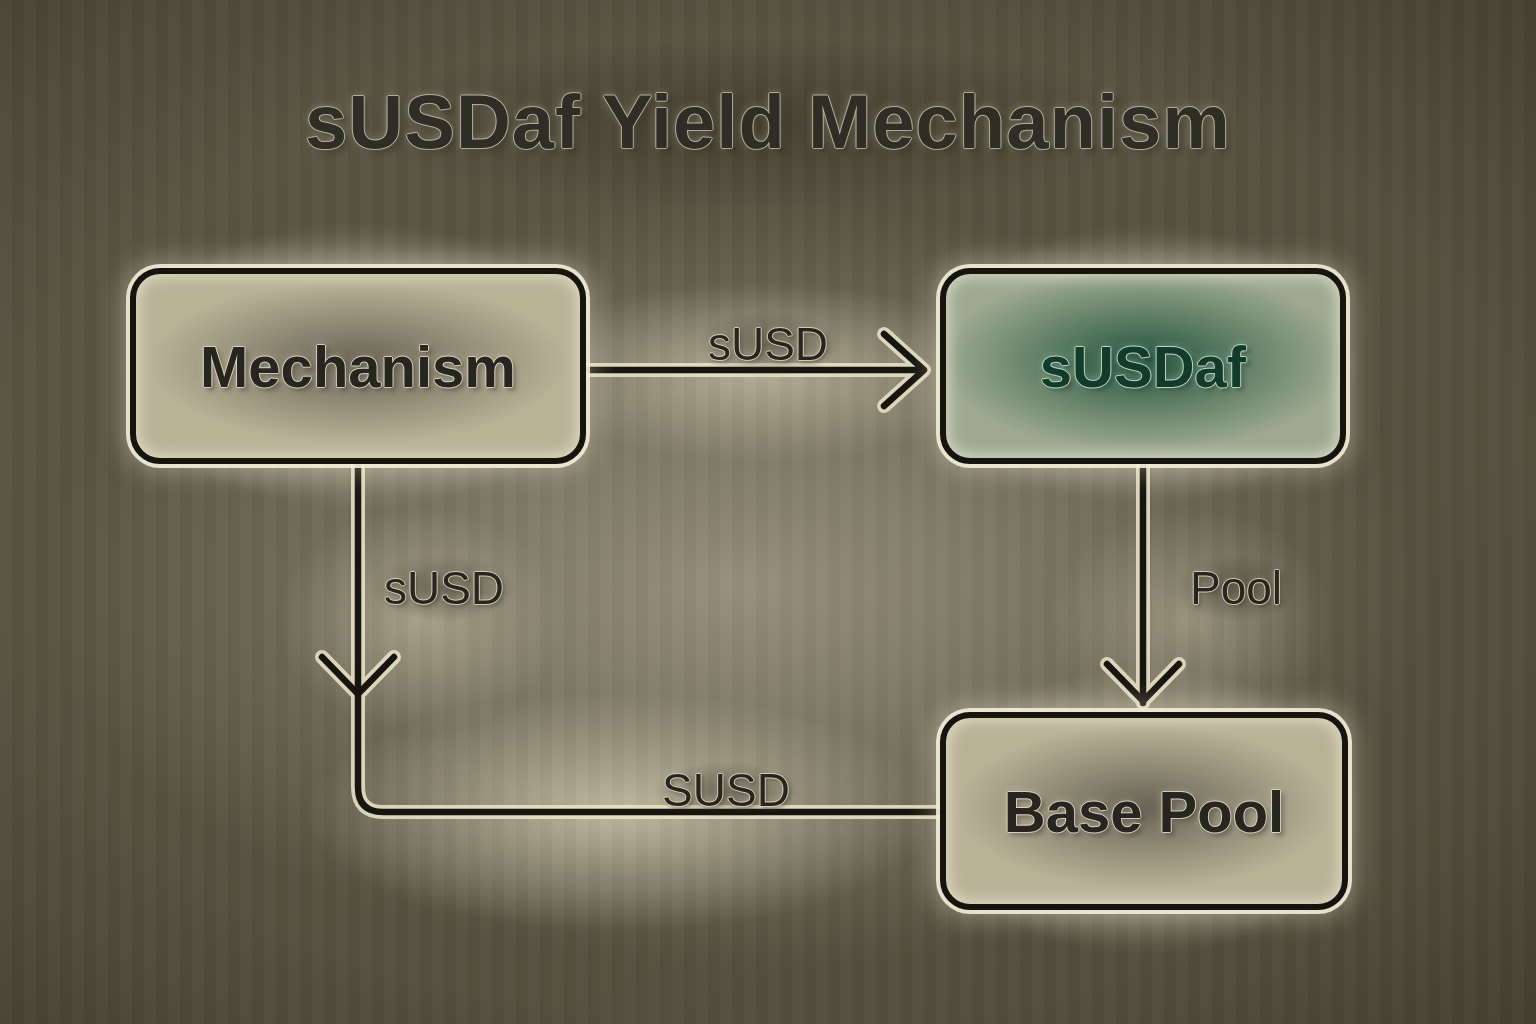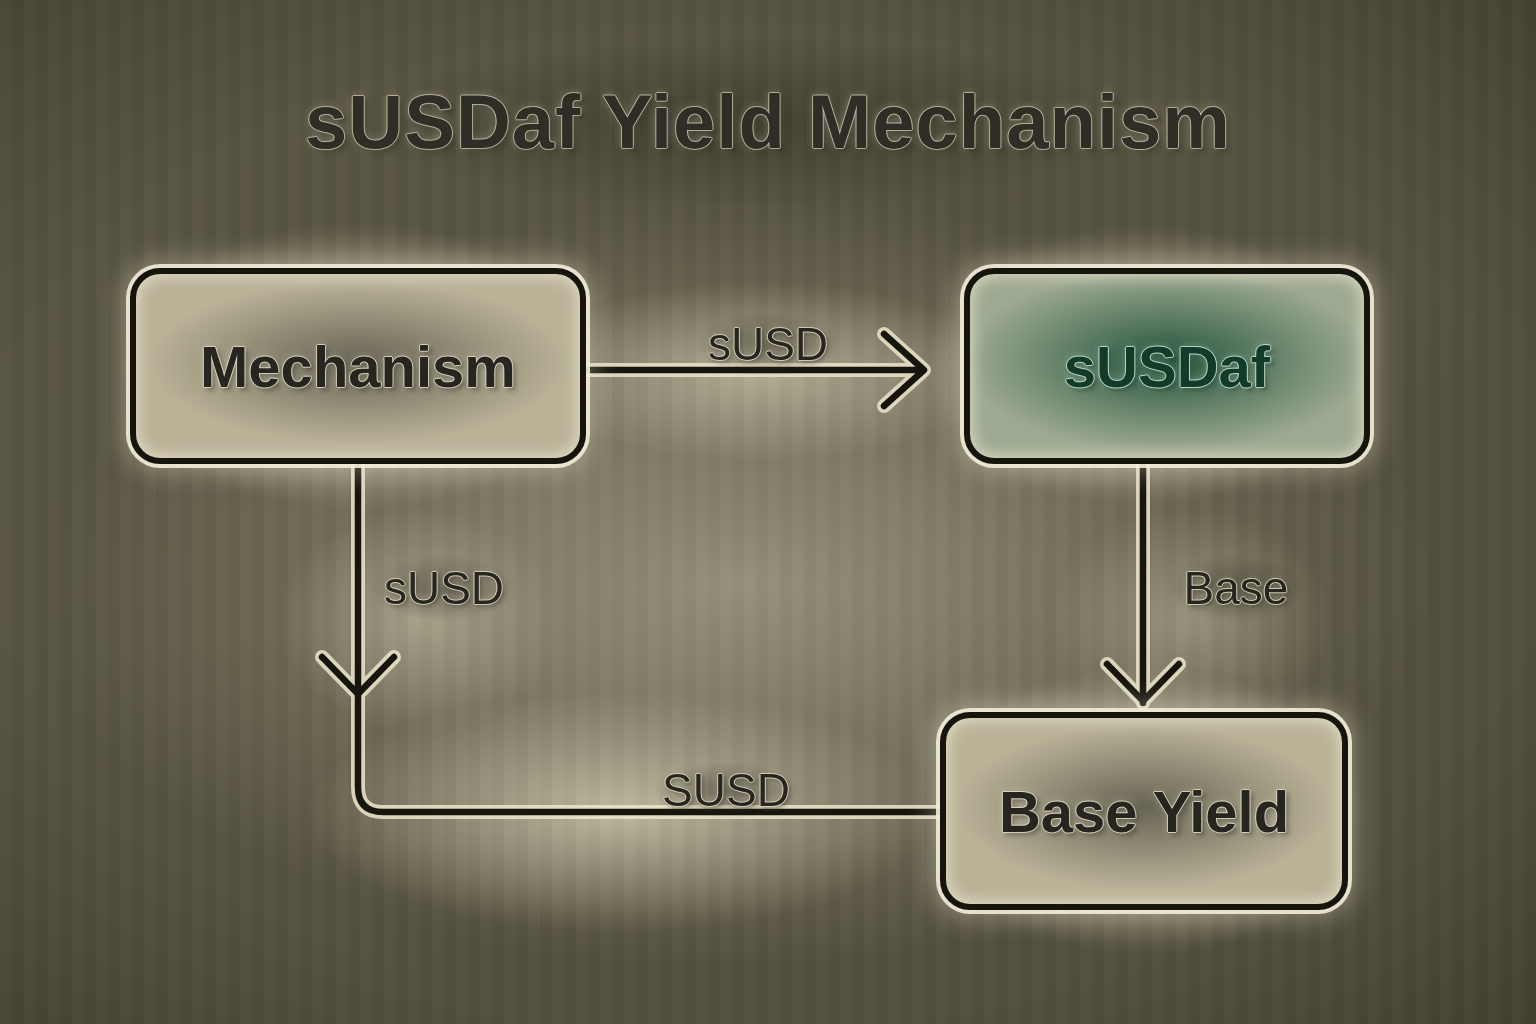--- a/index.html
+++ b/index.html
@@ -64,21 +64,21 @@
     background:
       radial-gradient(ellipse 62% 58% at 50% 48%, rgba(45,43,35,0.58), rgba(45,43,35,0) 76%),
       #b9b297;
   }
   .node.green{
     background:
       radial-gradient(ellipse 64% 62% at 50% 47%, rgba(24,77,52,0.92), rgba(24,77,52,0.08) 80%),
       #a9b199;
   }
   .node-depositors{left:130px;top:268px;width:444px;height:184px;}
-  .node-susdaf{left:940px;top:268px;width:394px;height:184px;margin-left:24px;}
+  .node-susdaf{left:940px;top:268px;width:394px;height:184px;}
   .node-basepool{left:940px;top:712px;width:396px;height:186px;}
 
   .node-label{
     font-size:58px;font-weight:700;color:#26251f;
     text-shadow:
       1px 0 0 rgba(226,220,197,0.85), -1px 0 0 rgba(226,220,197,0.85),
       0 1px 0 rgba(226,220,197,0.85), 0 -1px 0 rgba(226,220,197,0.85),
       0 0 8px rgba(226,220,197,0.4),
       3px 3px 5px rgba(15,13,6,0.45);
   }
@@ -142,21 +142,21 @@
 
   <div class="node beige node-depositors">
     <span class="node-label">Mechanism</span>
   </div>
 
   <div class="node green node-susdaf">
     <span class="node-label green-text">sUSDaf</span>
   </div>
 
   <div class="node beige node-basepool">
-    <span class="node-label">Base Yield</span>
+    <span class="node-label">Base Pool</span>
   </div>
 
   <div class="edge-label el-deposit">sUSD</div>
   <div class="edge-label el-susd-left">sUSD</div>
   <div class="edge-label el-susd-bottom">SUSD</div>
-  <div class="edge-label el-yield">Base</div>
+  <div class="edge-label el-yield">Pool</div>
 
 </div>
 
 </body></html>

